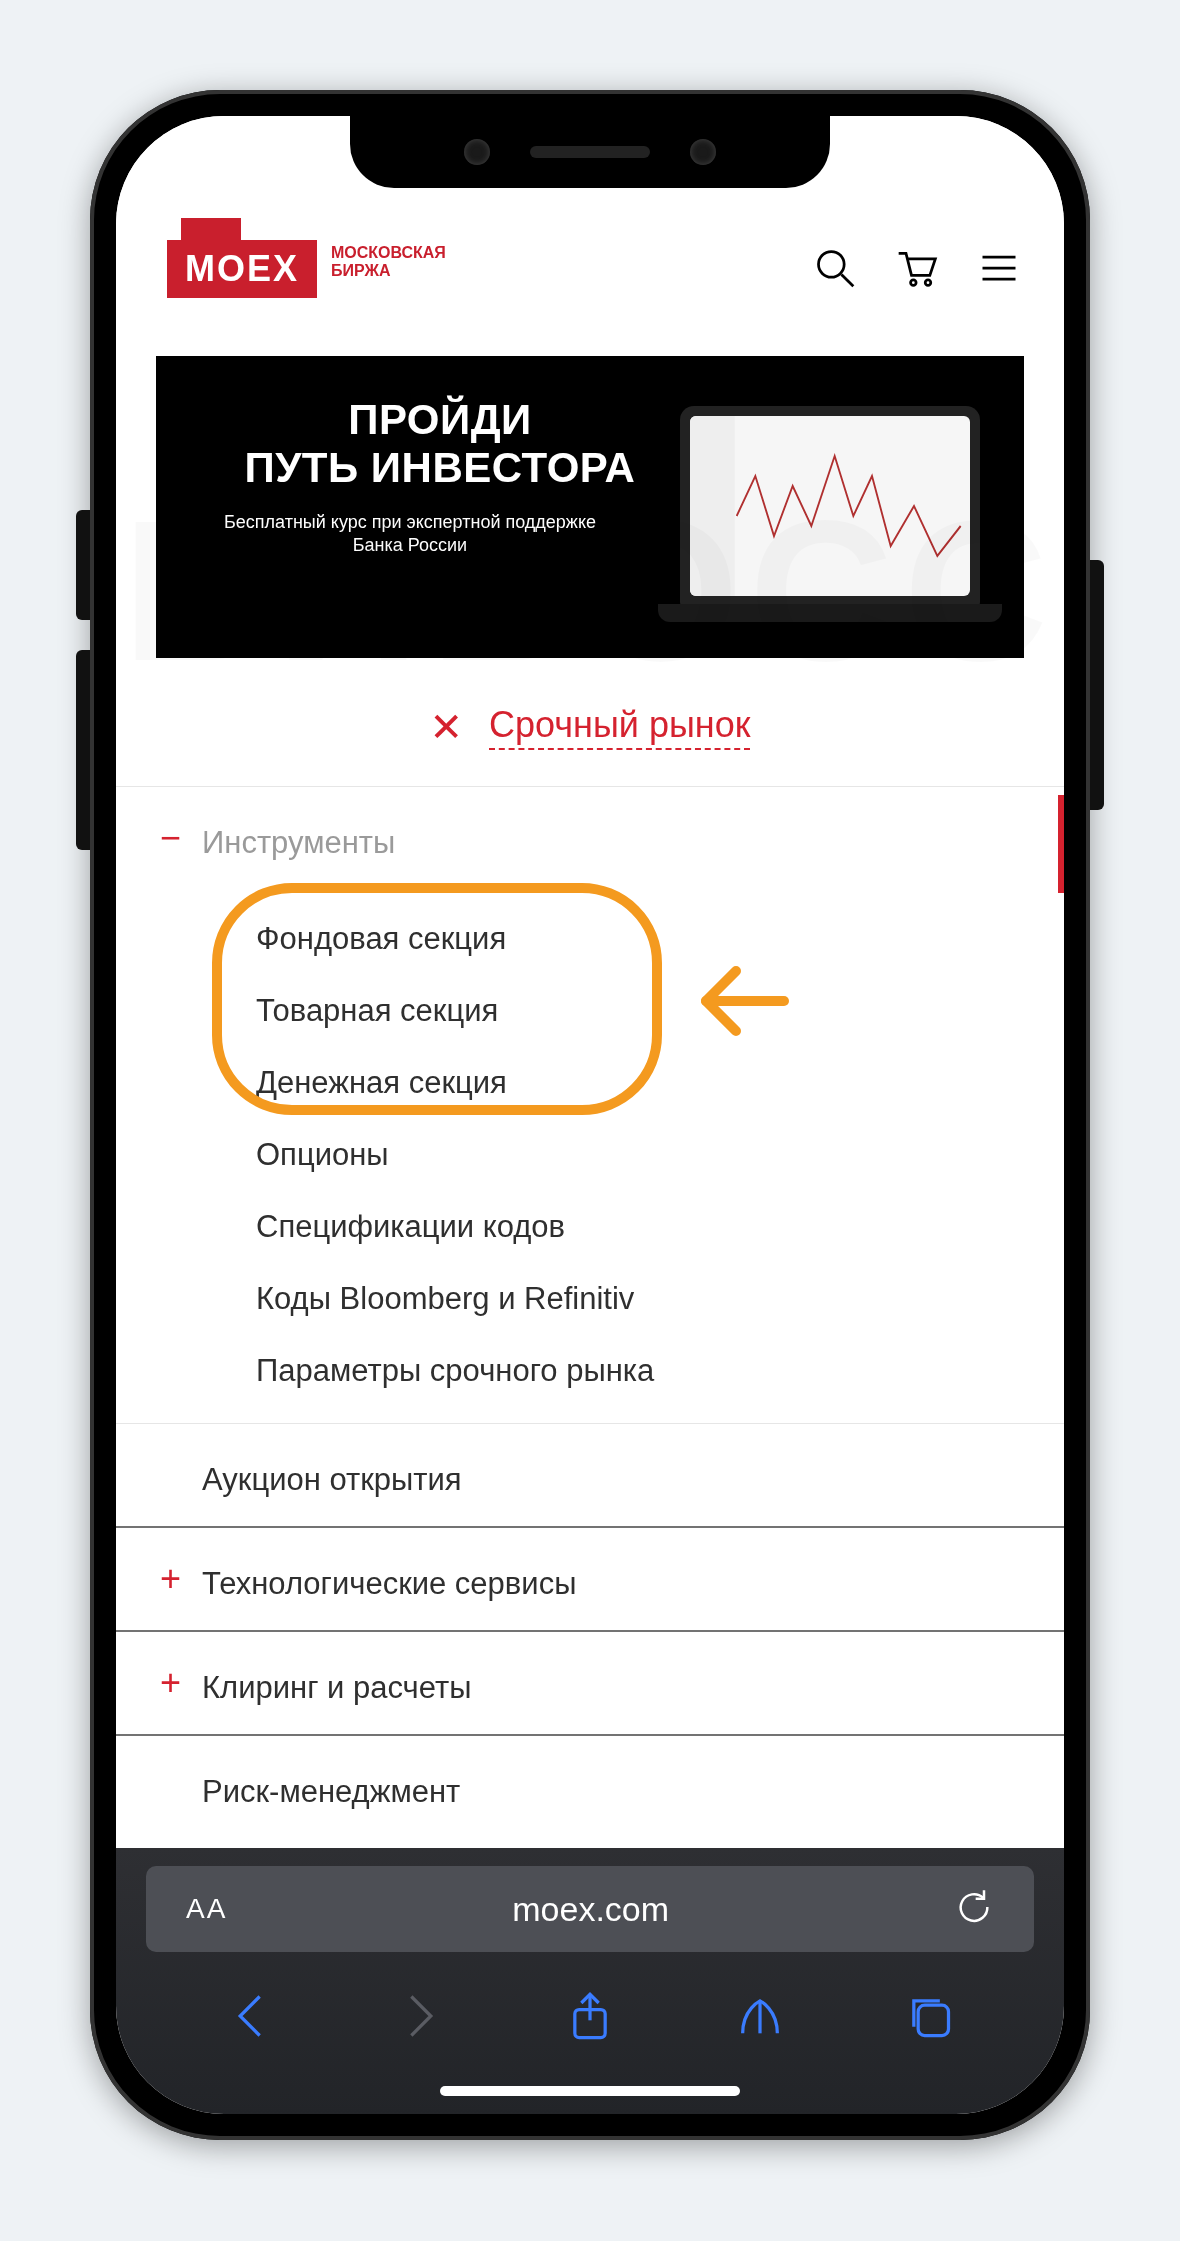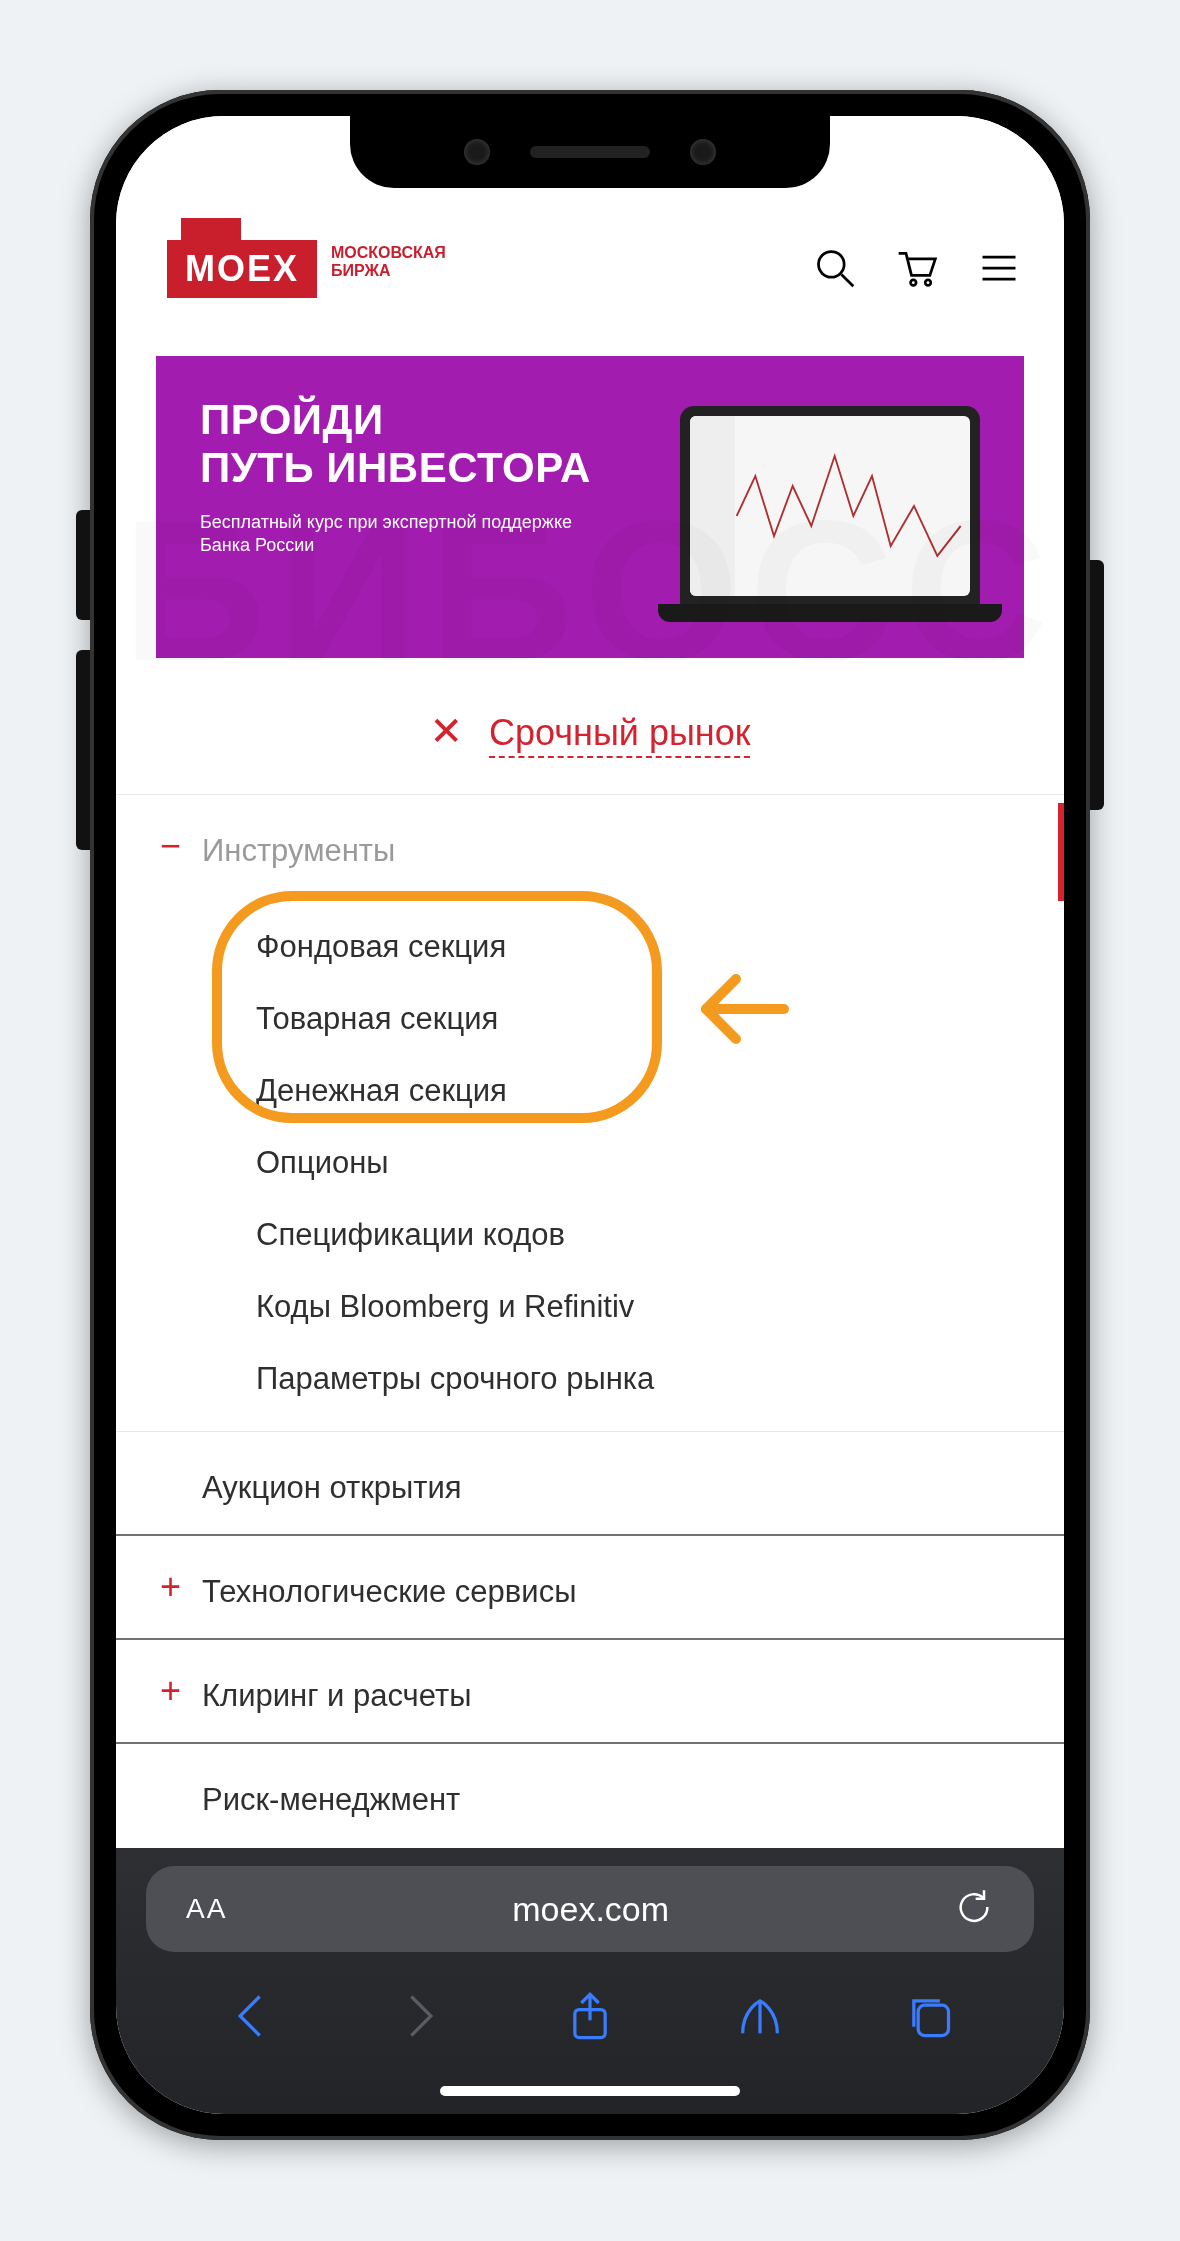--- a/index.html
+++ b/index.html
@@ -83,25 +83,26 @@
     color:#fff; font-weight:800; font-size:36px; letter-spacing:2px;
   }
   .logo-text { color:#c91f2d; font-size:16px; font-weight:700; line-height:1.1; margin-top:10px; white-space:pre-line; }
   .header-spacer { flex:1; }
   .header-icons { display:flex; align-items:center; gap:32px; }
   .icon-btn { width:50px; height:50px; display:flex; align-items:center; justify-content:center; color:#000; }
   .icon-btn svg { width:44px; height:44px; stroke:#000; stroke-width:3; fill:none; }
 
   .banner {
     margin: 24px 40px 0;
-    background:#a21caf;
+    background:#000000;
     color:#fff;
     display:flex;
     padding:40px 44px 52px;
     position:relative;
+    text-align:center;
   }
   .banner-left { flex:1; }
   .banner h1 { font-size:42px; font-weight:800; line-height:1.15; letter-spacing:.5px; }
   .banner p { margin-top:18px; font-size:18px; line-height:1.3; max-width:420px; }
   .banner-laptop {
     width:300px; height:200px;
     background:#222;
     border-radius:14px 14px 4px 4px;
     position:relative;
     align-self:flex-start;
@@ -116,21 +117,21 @@
   }
   .banner-laptop .chart-area svg { width:100%; height:100%; }
 
   .crumb {
     display:flex; justify-content:center; align-items:center; gap:26px;
     padding:46px 0 36px;
   }
   .crumb .x { color:#d5222f; font-size:40px; font-weight:300; }
   .crumb .label {
     color:#d5222f; font-size:36px; font-weight:500;
-    border-bottom:2px dashed #d5222f; padding-bottom:2px;margin-top:8px;
+    border-bottom:2px dashed #d5222f; padding-bottom:2px;
   }
 
   .menu { border-top:1px solid #e6e6e6; position:relative; }
   .menu-row {
     display:flex; align-items:center;
     padding:28px 44px;
     border-bottom:2px solid #737373;
     font-size:31px;
     position:relative;
   }
@@ -167,21 +168,21 @@
   }
   .highlight-arrow svg { width:100px; height:100px; stroke:#f49a1f; stroke-width:10; fill:none; stroke-linecap:round; stroke-linejoin:round; }
 
   
   .safari-bar {
     background:linear-gradient(#2e2f33,#222428);
     padding:18px 30px 10px;
   }
   .addr {
     background:#4d4f55;
-    border-radius:28px;
+    border-radius:10px;
     height:86px;
     display:flex; align-items:center; justify-content:space-between;
     padding:0 40px;
     color:#fff;
   }
   .addr .aa { font-size:28px; letter-spacing:2px; }
   .addr .url { font-size:34px; }
   .addr .reload svg { width:40px; height:40px; stroke:#fff; stroke-width:3; fill:none; }
   .safari-toolbar {
     display:flex; justify-content:space-around; align-items:center;

